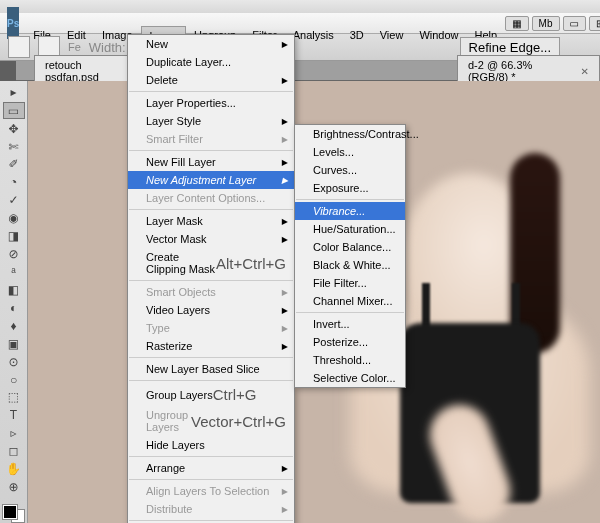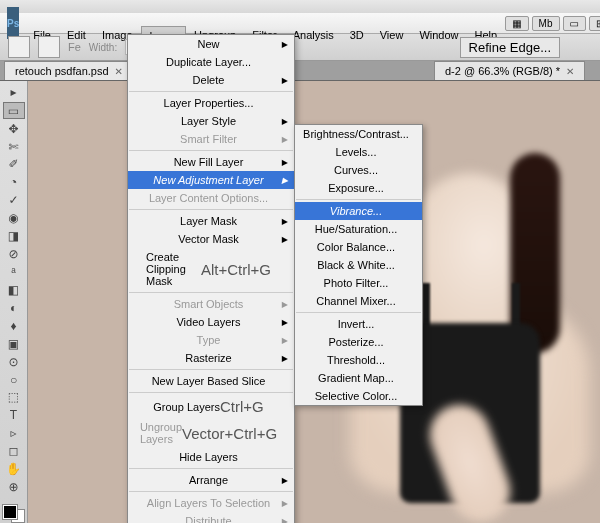--- a/index.html
+++ b/index.html
@@ -6,24 +6,24 @@
 body{width:600px;height:523px;background:#5f5f5f;overflow:hidden;position:relative;}
 .titlebar{height:13px;background:linear-gradient(#e8e8e8,#d8d8d8);}
 .menubar{height:21px;background:linear-gradient(#f8f8f8,#e8e8e8);display:flex;align-items:center;padding-left:7px;border-bottom:1px solid #aaa;}
 .ps-icon{width:18px;height:32px;background:#3a5f7d;border-radius:0;display:flex;align-items:center;justify-content:center;color:#7db8e8;font-weight:bold;font-size:10px;margin-right:6px;}
 .menu-item{padding:3px 8px;cursor:default;margin-top:24px;}
 .menu-item.open{background:#d0d0d0;border-top:1px solid #999;border-left:1px solid #999;border-right:1px solid #999;}
 .menubar-right{margin-left:auto;display:flex;align-items:center;gap:3px;padding-right:8px;}
 .mb-btn{background:#e0e0e0;border:1px solid #999;padding:1px 6px;font-size:10px;border-radius:2px;}
 .optbar{height:27px;background:linear-gradient(#e0e0e0,#d0d0d0);display:flex;align-items:center;padding-left:8px;gap:8px;border-bottom:1px solid #999;}
 .opt-ico{width:22px;height:22px;background:#f0f0f0;border:1px solid #999;}
-.dim-label{color:#888;font-size:10px;}
+.dim-label{color:#888;font-size:13px;}
 .dim-input{width:42px;height:16px;background:#f8f8f8;border:1px solid #bbb;}
 .refine{background:#e8e8e8;border:1px solid #999;padding:2px 8px;font-size:13px;margin-left:auto;margin-right:40px;}
-.tabbar{height:20px;background:#9f9f9f;display:flex;align-items:center;padding-left:4px;border-bottom:1px solid #666;}
+.tabbar{height:20px;background:#9f9f9f;display:flex;align-items:center;padding-left:18px;border-bottom:1px solid #666;margin-left:16px;}
 .tab{background:#e5e5e5;padding:3px 10px;font-size:10px;border:1px solid #888;border-bottom:none;display:flex;align-items:center;gap:6px;}
 .tab.active{background:#e8e8e8;}
 .tab-x{color:#666;font-size:10px;}
 .workspace{position:relative;height:442px;}
 .toolbar{position:absolute;left:0;top:0;width:28px;height:442px;background:linear-gradient(#e0e0e0,#d0d0d0);border-right:1px solid #999;display:flex;flex-direction:column;align-items:center;padding-top:3px;gap:1px;}
 .tool{width:22px;height:20px;display:flex;align-items:center;justify-content:center;color:#444;font-size:12px;cursor:default;}
 .tool.sel{background:#bbb;border:1px solid #777;}
 .swatches{margin-top:8px;position:relative;width:22px;height:22px;}
 .sw-fg{position:absolute;width:14px;height:14px;background:#000;border:1px solid #fff;outline:1px solid #888;top:0;left:0;}
 .sw-bg{position:absolute;width:14px;height:14px;background:#fff;border:1px solid #888;bottom:0;right:0;}
@@ -31,22 +31,22 @@
 .figure{position:absolute;right:0;bottom:0;width:260px;height:380px;}
 .neck{position:absolute;top:30px;right:60px;width:140px;height:180px;background:radial-gradient(ellipse at 60% 40%,#f5e8de 0%,#e8d5c5 60%,#d8c0ad 100%);border-radius:50% 50% 40% 40%;filter:blur(6px);}
 .shoulder{position:absolute;top:150px;right:10px;width:240px;height:200px;background:radial-gradient(ellipse at 50% 30%,#f2e3d6 0%,#e5cfbd 70%);border-radius:40% 40% 20% 20%;filter:blur(8px);}
 .hair{position:absolute;top:10px;right:40px;width:50px;height:200px;background:linear-gradient(#2a1510,#1a0d08);border-radius:30px;filter:blur(3px);}
 .top{position:absolute;top:180px;right:60px;width:140px;height:180px;background:#1a1a1a;border-radius:20px 20px 10px 10px;filter:blur(2px);}
 .strap{position:absolute;top:140px;right:80px;width:8px;height:50px;background:#1a1a1a;filter:blur(1px);}
 .strap2{position:absolute;top:140px;right:170px;width:8px;height:50px;background:#1a1a1a;filter:blur(1px);}
 .arm{position:absolute;top:260px;right:100px;width:60px;height:120px;background:radial-gradient(#f0ddd0,#e0c8b5);border-radius:30px;transform:rotate(-20deg);filter:blur(5px);}
 .dropdown{position:absolute;background:#f0f0f0;border:1px solid #888;box-shadow:2px 2px 6px rgba(0,0,0,0.3);}
 .dd-main{left:127px;top:34px;width:168px;}
-.dd-sub{left:294px;top:124px;width:129px;}
-.dd-row{padding:3px 23px 3px 18px;display:flex;justify-content:center;align-items:center;cursor:default;position:relative;}
+.dd-sub{left:294px;top:124px;width:112px;}
+.dd-row{padding:3px 8px 3px 18px;display:flex;justify-content:flex-start;align-items:center;cursor:default;position:relative;}
 .dd-row.hl{background:#3875d7;color:#fff;font-style:italic;}
 .dd-row.dis{color:#999;}
 .dd-arrow{position:absolute;right:6px;font-size:8px;}
 .dd-sep{height:1px;background:#ccc;margin:2px 1px;}
 .dd-short{color:#555;font-size:15px;}
 </style>
 </head>
 <body>
 
 <div class="titlebar"></div>
@@ -262,34 +262,31 @@
     <div class="dd-row">
       <span>Hue/Saturation...</span>
     </div>
     <div class="dd-row">
       <span>Color Balance...</span>
     </div>
     <div class="dd-row">
       <span>Black &amp; White...</span>
     </div>
     <div class="dd-row">
-      <span>Photo Filter...</span>
+      <span>File Filter...</span>
     </div>
     <div class="dd-row">
       <span>Channel Mixer...</span>
     </div>
     <div class="dd-sep"></div>
     <div class="dd-row">
       <span>Invert...</span>
     </div>
     <div class="dd-row">
       <span>Posterize...</span>
     </div>
     <div class="dd-row">
       <span>Threshold...</span>
     </div>
     <div class="dd-row">
-      <span>Gradient Map...</span>
-    </div>
-    <div class="dd-row">
       <span>Selective Color...</span>
     </div>
   </div>
 
 </body></html>

